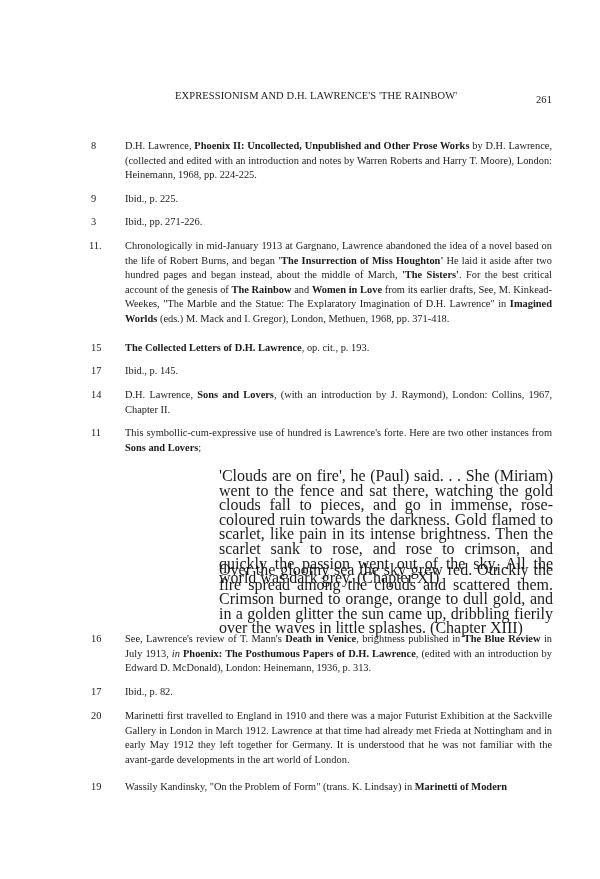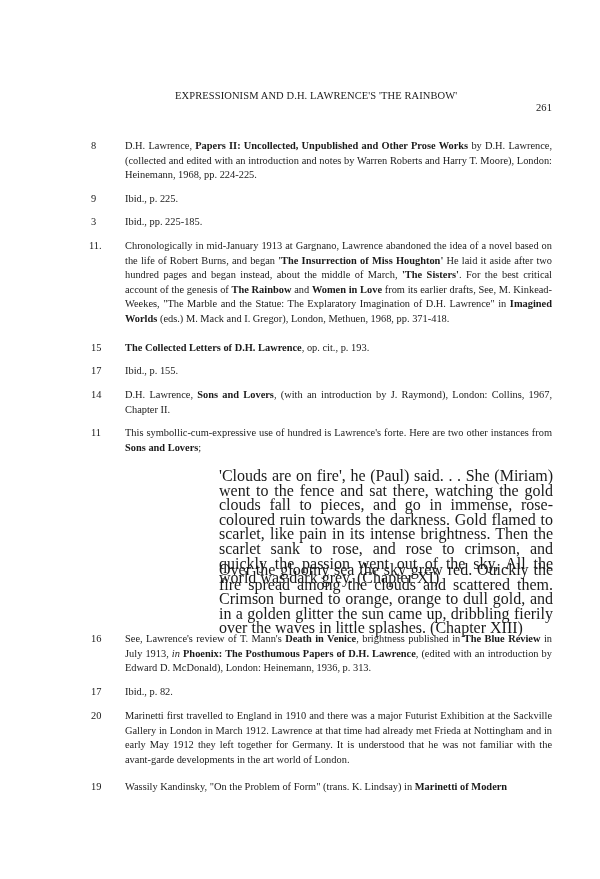--- a/index.html
+++ b/index.html
@@ -6,21 +6,21 @@
     body {
       width: 600px; height: 879px; position: relative; overflow: hidden;
       font-family: "Liberation Serif", "DejaVu Serif", serif;
       color: #1a1a1a;
     }
     .header {
       position: absolute; top: 90px; left: 0; width: 516px; height: 14px;
       font-size: 10.5px; letter-spacing: 0.1px;
     }
     .header .title { position: absolute; left: 175px; top: 0; }
-    .header .pageno { position: absolute; left: 536px; top: 12px; }
+    .header .pageno { position: absolute; left: 536px; top: 4px; }
     .note {
       position: absolute; left: 0; width: 600px;
       font-size: 10.4px; line-height: 14.6px;
     }
     .note .num { position: absolute; left: 91px; top: 0; }
     .note .num.n11 { left: 89px; }
     .note .body {
       position: absolute; left: 125px; width: 427px; text-align: justify;
     }
     .quote {
@@ -33,46 +33,46 @@
 </head>
 <body>
 
 <div class="header">
   <span class="title">EXPRESSIONISM AND D.H. LAWRENCE'S 'THE RAINBOW'</span>
   <span class="pageno">261</span>
 </div>
 
 <div class="note" style="top:139px">
   <span class="num">8</span>
-  <div class="body"><span>D.H. Lawrence, </span><b>Papers II: Uncollected, Unpublished and Other Prose Works</b><span> by D.H. Lawrence, (collected and edited with an introduction and notes by Warren Roberts and Harry T. Moore), London: Heinemann, 1968, pp. 224-225.</span></div>
+  <div class="body"><span>D.H. Lawrence, </span><b>Phoenix II: Uncollected, Unpublished and Other Prose Works</b><span> by D.H. Lawrence, (collected and edited with an introduction and notes by Warren Roberts and Harry T. Moore), London: Heinemann, 1968, pp. 224-225.</span></div>
 </div>
 
 <div class="note" style="top:192px">
   <span class="num">9</span>
   <div class="body"><span>Ibid., p. 225.</span></div>
 </div>
 
 <div class="note" style="top:215px">
   <span class="num">3</span>
-  <div class="body"><span>Ibid., pp. 225-185.</span></div>
+  <div class="body"><span>Ibid., pp. 271-226.</span></div>
 </div>
 
 <div class="note" style="top:239px">
   <span class="num n11">11.</span>
   <div class="body"><span>Chronologically in mid-January 1913 at Gargnano, Lawrence abandoned the idea of a novel based on the life of Robert Burns, and began </span><b>'The Insurrection of Miss Houghton'</b><span> He laid it aside after two hundred pages and began instead, about the middle of March, </span><b>'The Sisters'</b><span>. For the best critical account of the genesis of </span><b>The Rainbow</b><span> and </span><b>Women in Love</b><span> from its earlier drafts, See, M. Kinkead-Weekes, "The Marble and the Statue: The Explaratory Imagination of D.H. Lawrence" in </span><b>Imagined Worlds</b><span> (eds.) M. Mack and I. Gregor), London, Methuen, 1968, pp. 371-418.</span></div>
 </div>
 
 <div class="note" style="top:341px">
   <span class="num">15</span>
   <div class="body"><b>The Collected Letters of D.H. Lawrence</b><span>, op. cit., p. 193.</span></div>
 </div>
 
 <div class="note" style="top:364px">
   <span class="num">17</span>
-  <div class="body"><span>Ibid., p. 155.</span></div>
+  <div class="body"><span>Ibid., p. 145.</span></div>
 </div>
 
 <div class="note" style="top:388px">
   <span class="num">14</span>
   <div class="body"><span>D.H. Lawrence, </span><b>Sons and Lovers</b><span>, (with an introduction by J. Raymond), London: Collins, 1967, Chapter II.</span></div>
 </div>
 
 <div class="note" style="top:426px">
   <span class="num">11</span>
   <div class="body"><span>This symbollic-cum-expressive use of hundred is Lawrence's forte. Here are two other instances from </span><b>Sons and Lovers</b><span>;</span></div>

